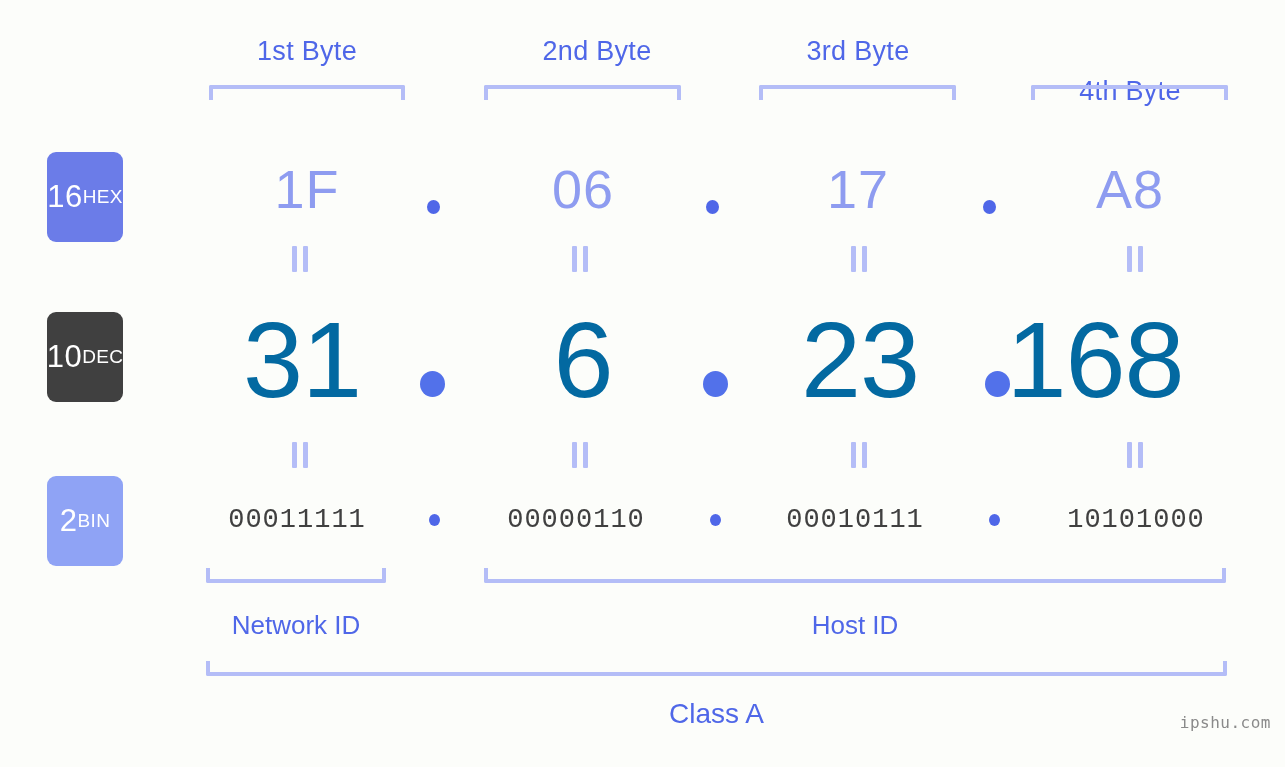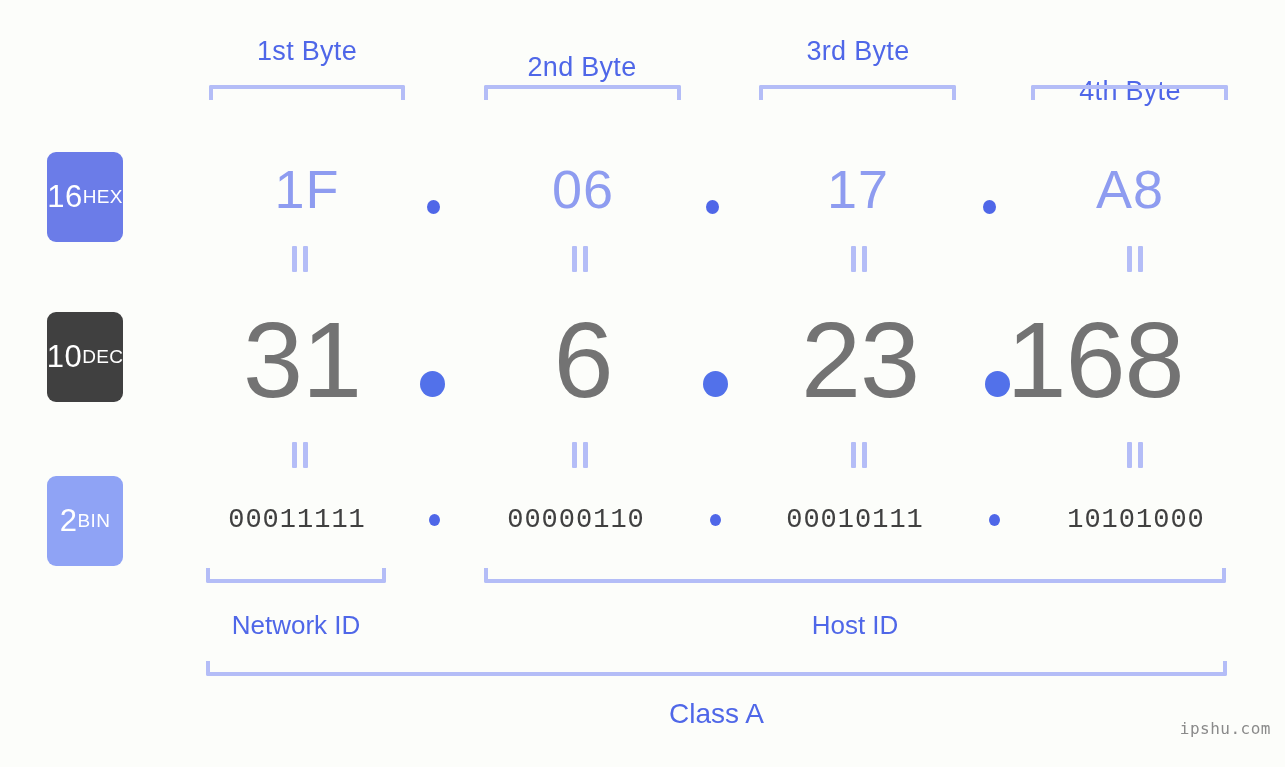--- a/index.html
+++ b/index.html
@@ -110,21 +110,21 @@
     width: 13px;
     height: 14px;
     border-radius: 50%;
     background: #4f67e8;
   }
 
   
   .dec-row .octet {
     top: 300px;
     font-size: 108px;
-    color: #737373;
+    color: #0369a1;
     height: 120px;
     line-height: 120px;
     letter-spacing: -1px;
   }
   .dec-row .sep {
     position: absolute;
     top: 371px;
     width: 25px;
     height: 26px;
     border-radius: 50%;
@@ -182,30 +182,29 @@
 
   
   #watermark {
     position: absolute;
     right: 14px;
     top: 713px;
     font-family: "DejaVu Sans Mono", "Liberation Mono", monospace;
     font-size: 16px;
     color: #8a8a8a;
     letter-spacing: 0.5px;
-    margin-top: 6px;
   }
 </style>
 </head>
 <body>
 
 <div id="stage">
 
   <div class="byte-label" style="left:210px;width:194px;">1st Byte</div>
-  <div class="byte-label" style="left:484px;width:196px;margin-top:16px;">2nd Byte</div>
+  <div class="byte-label" style="left:499px;width:196px;">2nd Byte</div>
   <div class="byte-label" style="left:760px;width:196px;">3rd Byte</div>
   <div class="byte-label" style="left:1032px;width:196px;margin-top:40px;">4th Byte</div>
 
   <div class="bracket-down" style="left:209px;top:85px;width:196px;"></div>
   <div class="bracket-down" style="left:484px;top:85px;width:197px;"></div>
   <div class="bracket-down" style="left:759px;top:85px;width:197px;"></div>
   <div class="bracket-down" style="left:1031px;top:85px;width:197px;"></div>
 
   <div class="badge" id="badge-hex">
     <span class="num">16</span>

